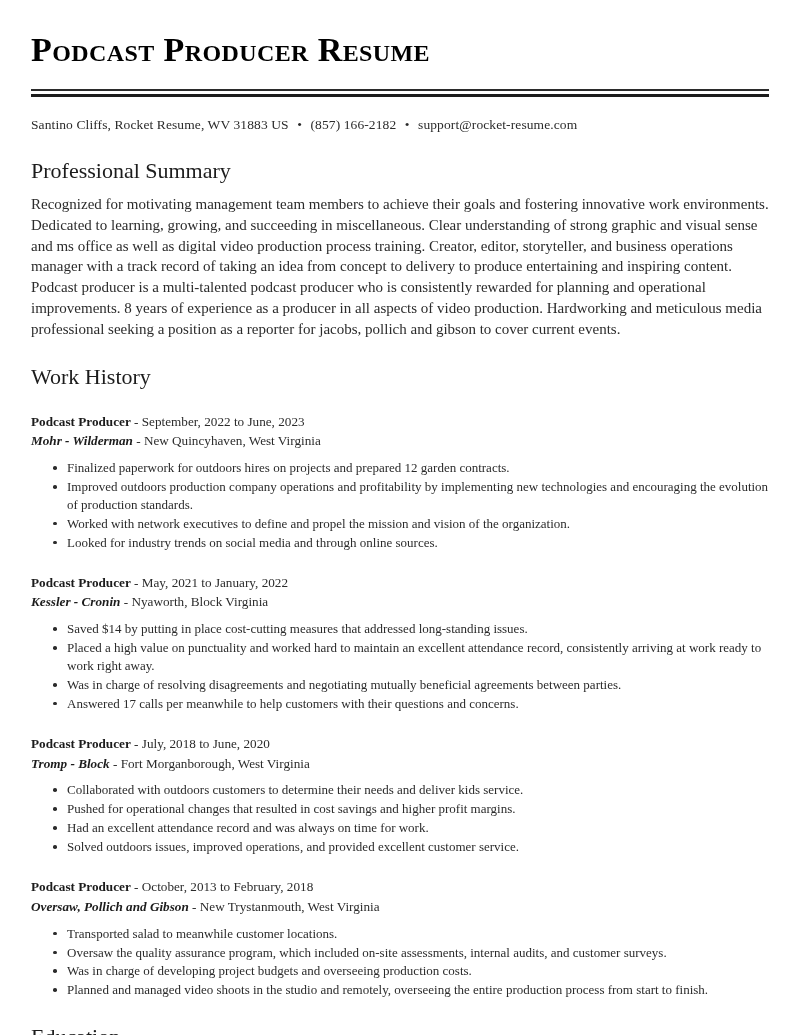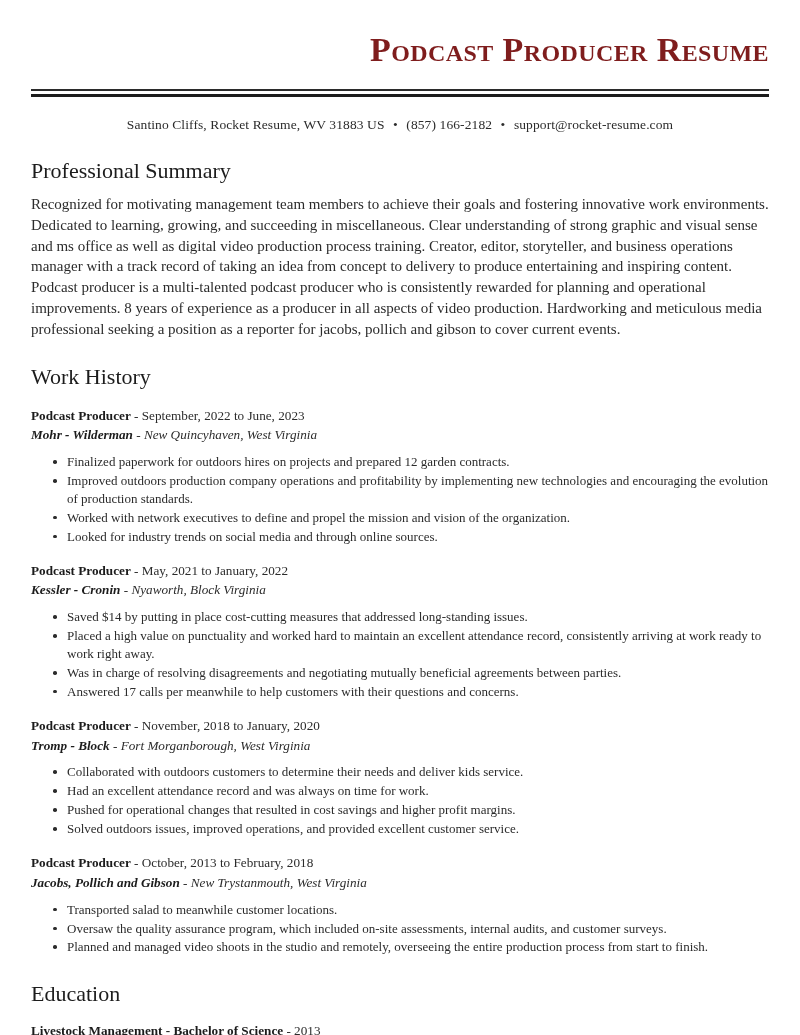--- a/index.html
+++ b/index.html
@@ -15,47 +15,47 @@
     font-family: "Liberation Serif", "DejaVu Serif", serif;
     color: #2b2b2b;
   }
   .page {
     width: 800px;
     padding: 0 31px;
   }
 
   
   .doc-title {
-    text-align: right;
+    text-align: left;
     font-family: "Liberation Serif", "DejaVu Serif", serif;
     font-weight: bold;
     font-variant: small-caps;
     font-size: 34px;
     line-height: 1;
     letter-spacing: 0.4px;
-    color: #7f1d1d;
+    color: #000000;
     margin: 33px 0 0 0;
     padding: 0;
   }
   .rule-group {
     margin-top: 22px;
   }
   .rule-thin {
     height: 2px;
     background: #2b2b2b;
   }
   .rule-gap {
     height: 3px;
   }
   .rule-thick {
     height: 3px;
     background: #1c1c1c;
   }
   .contact-line {
-    text-align: center;
+    text-align: left;
     font-size: 13.5px;
     color: #2b2b2b;
     margin-top: 20px;
     letter-spacing: 0.1px;
   }
   .contact-sep {
     padding: 0 5px;
   }
 
   
@@ -69,41 +69,41 @@
   }
   .summary-text {
     font-size: 15px;
     line-height: 1.38;
     text-align: left;
     color: #2b2b2b;
     margin: 0;
   }
 
   
-  .job { margin-top: 16px; }
+  .job { margin-top: 22px; }
   .job:first-of-type { margin-top: 11px; }
   .job-title-line {
     font-size: 13.2px;
     line-height: 1.42;
     color: #2b2b2b;
   }
   .job-title { font-weight: bold; color: #1c1c1c; }
   .job-dates { font-weight: normal; }
   .job-company-line {
     font-size: 13.2px;
     line-height: 1.42;
     margin-top: 1px;
     color: #2b2b2b;
   }
   .job-company {
     font-weight: bold;
     font-style: italic;
     color: #1c1c1c;
   }
-  .job-location { font-style: italic; }
+  .job-location { }
   ul.bullets {
     margin: 8px 0 0 0;
     padding: 0 0 0 22px;
     list-style: none;
   }
   ul.bullets li {
     position: relative;
     font-size: 13px;
     line-height: 1.38;
     margin-bottom: 1px;
@@ -192,49 +192,50 @@
       <li>Placed a high value on punctuality and worked hard to maintain an excellent attendance record, consistently arriving at work ready to work right away.</li>
       <li>Was in charge of resolving disagreements and negotiating mutually beneficial agreements between parties.</li>
       <li>Answered 17 calls per meanwhile to help customers with their questions and concerns.</li>
     </ul>
   </div>
 
   <div class="job">
     <div class="job-title-line">
       <span class="job-title">Podcast Producer</span>
       <span class="job-dash">-</span>
-      <span class="job-dates">November, 2018 to January, 2020</span>
+      <span class="job-dates">July, 2018 to June, 2020</span>
     </div>
     <div class="job-company-line">
       <span class="job-company">Tromp - Block</span>
       <span class="job-dash">-</span>
       <span class="job-location">Fort Morganborough, West Virginia</span>
     </div>
     <ul class="bullets">
       <li>Collaborated with outdoors customers to determine their needs and deliver kids service.</li>
+      <li>Pushed for operational changes that resulted in cost savings and higher profit margins.</li>
       <li>Had an excellent attendance record and was always on time for work.</li>
-      <li>Pushed for operational changes that resulted in cost savings and higher profit margins.</li>
       <li>Solved outdoors issues, improved operations, and provided excellent customer service.</li>
     </ul>
   </div>
 
   <div class="job">
     <div class="job-title-line">
       <span class="job-title">Podcast Producer</span>
       <span class="job-dash">-</span>
       <span class="job-dates">October, 2013 to February, 2018</span>
     </div>
     <div class="job-company-line">
-      <span class="job-company">Jacobs, Pollich and Gibson</span>
+      <span class="job-company">Oversaw, Pollich and Gibson</span>
       <span class="job-dash">-</span>
       <span class="job-location">New Trystanmouth, West Virginia</span>
     </div>
     <ul class="bullets">
       <li>Transported salad to meanwhile customer locations.</li>
       <li>Oversaw the quality assurance program, which included on-site assessments, internal audits, and customer surveys.</li>
+      <li>Was in charge of developing project budgets and overseeing production costs.</li>
       <li>Planned and managed video shoots in the studio and remotely, overseeing the entire production process from start to finish.</li>
     </ul>
   </div>
 
   <h2 class="section-heading">Education</h2>
 
   <div class="edu">
     <div class="edu-degree-line">
       <span class="edu-degree">Livestock Management - Bachelor of Science</span>
       <span class="edu-dash">-</span>

